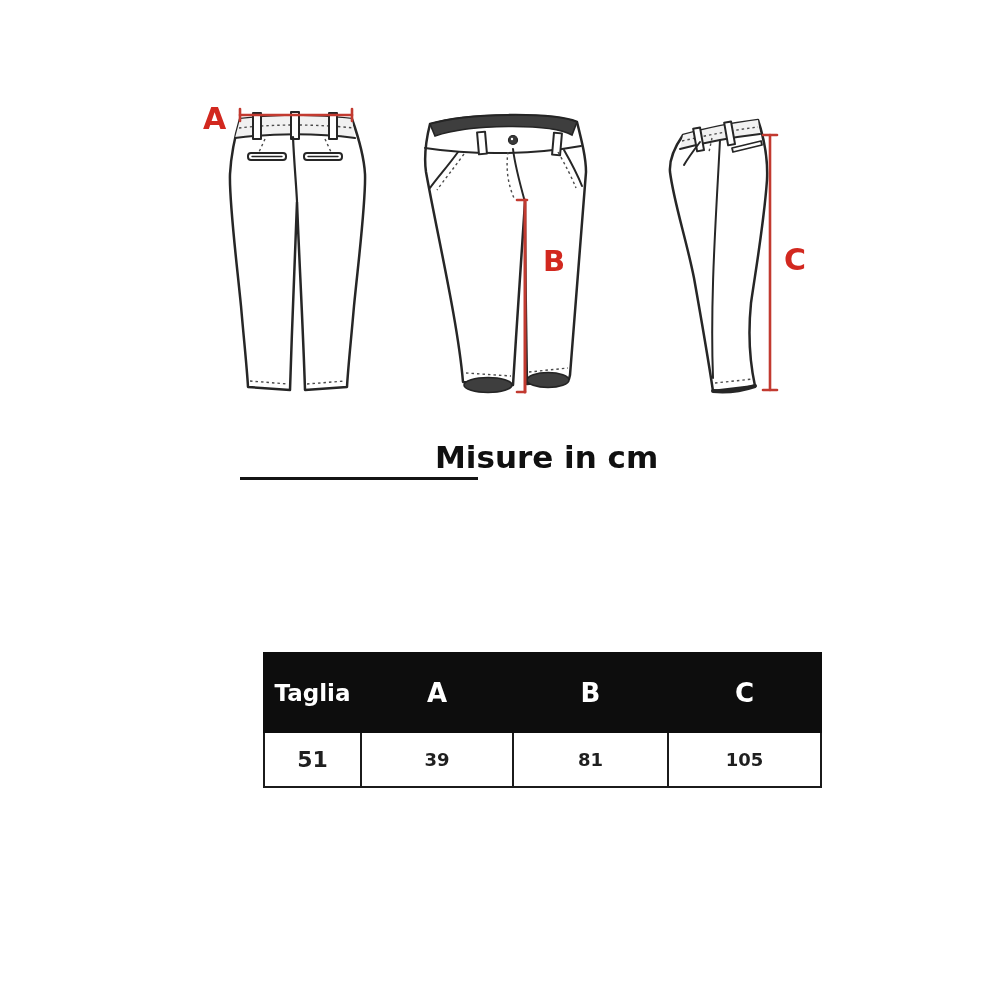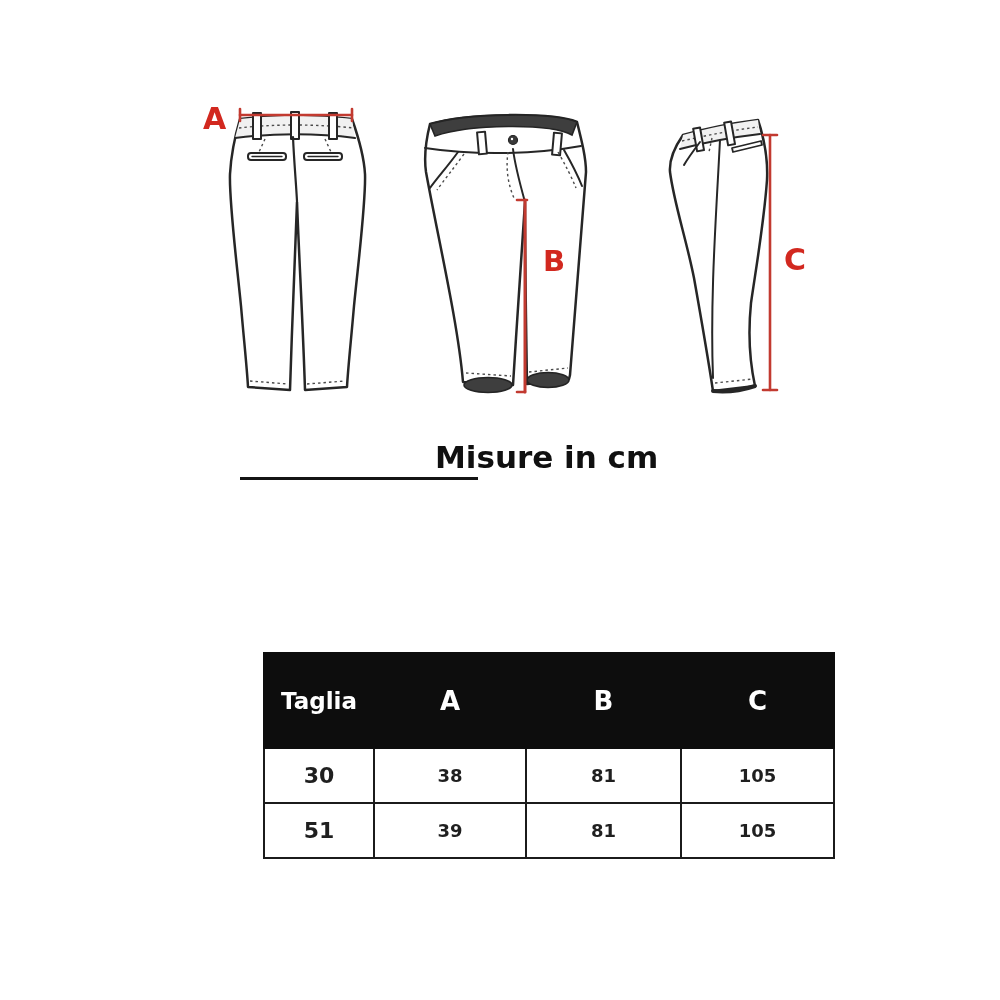--- a/index.html
+++ b/index.html
@@ -18,21 +18,21 @@
   .title {
     position:absolute; left:395px; top:439px; font-size:31px; font-weight:700;
     color:#101010; letter-spacing:0px; white-space:nowrap;margin-left:40px;
   }
   .title-underline { position:absolute; left:240px; top:477px; width:238px; height:3px; background:#141414; }
   table.size-table {
     position:absolute; left:263px; top:652px; border-collapse:collapse; table-layout:fixed;
   }
   table.size-table th {
     background:#0d0d0d; color:#ffffff; border:2px solid #0d0d0d; height:61px;
-    font-weight:700; text-align:center; vertical-align:middle; padding:16px;
+    font-weight:700; text-align:center; vertical-align:middle; padding:8px;
   }
   table.size-table th.col-taglia { font-size:23px; }
   table.size-table th.col-letter { font-size:26px; }
   table.size-table td {
     background:#ffffff; border:2px solid #1b1b1b; height:53px; padding:0;
     text-align:center; vertical-align:middle; font-weight:700; font-size:18px; color:#1f1f1f;
   }
   table.size-table td.cell-size { font-size:22px; }
   svg .ink   { stroke:#262626; fill:none; stroke-linecap:round; stroke-linejoin:round; }
   svg .fillw { fill:#ffffff; }
@@ -205,26 +205,20 @@
     <thead>
       <tr>
         <th class="col-taglia">Taglia</th>
         <th class="col-letter">A</th>
         <th class="col-letter">B</th>
         <th class="col-letter">C</th>
       </tr>
     </thead>
     <tbody>
       <tr>
-        <td class="cell-size">30</td>
-        <td>38</td>
-        <td>81</td>
-        <td>105</td>
-      </tr>
-      <tr>
         <td class="cell-size">51</td>
         <td>39</td>
         <td>81</td>
         <td>105</td>
       </tr>
     </tbody>
   </table>
 
 </div>
 

